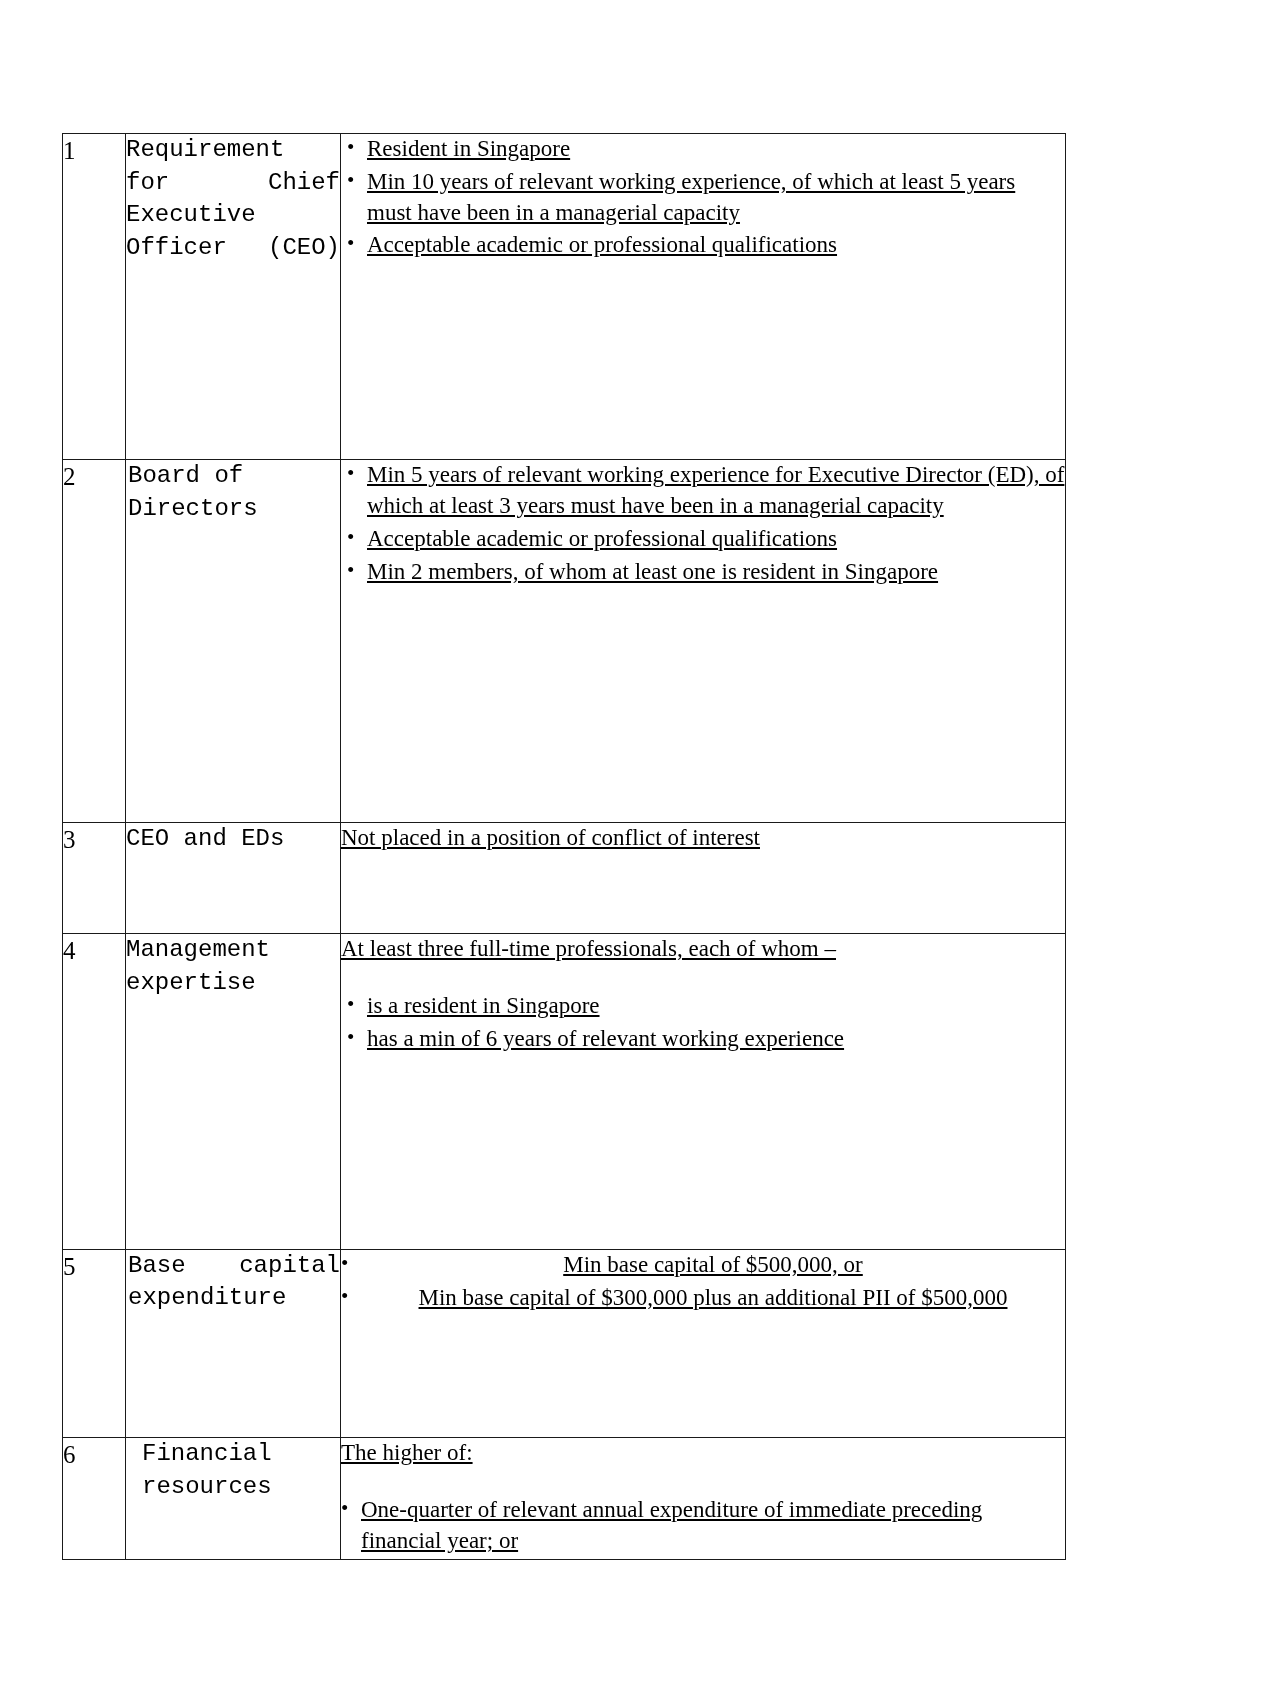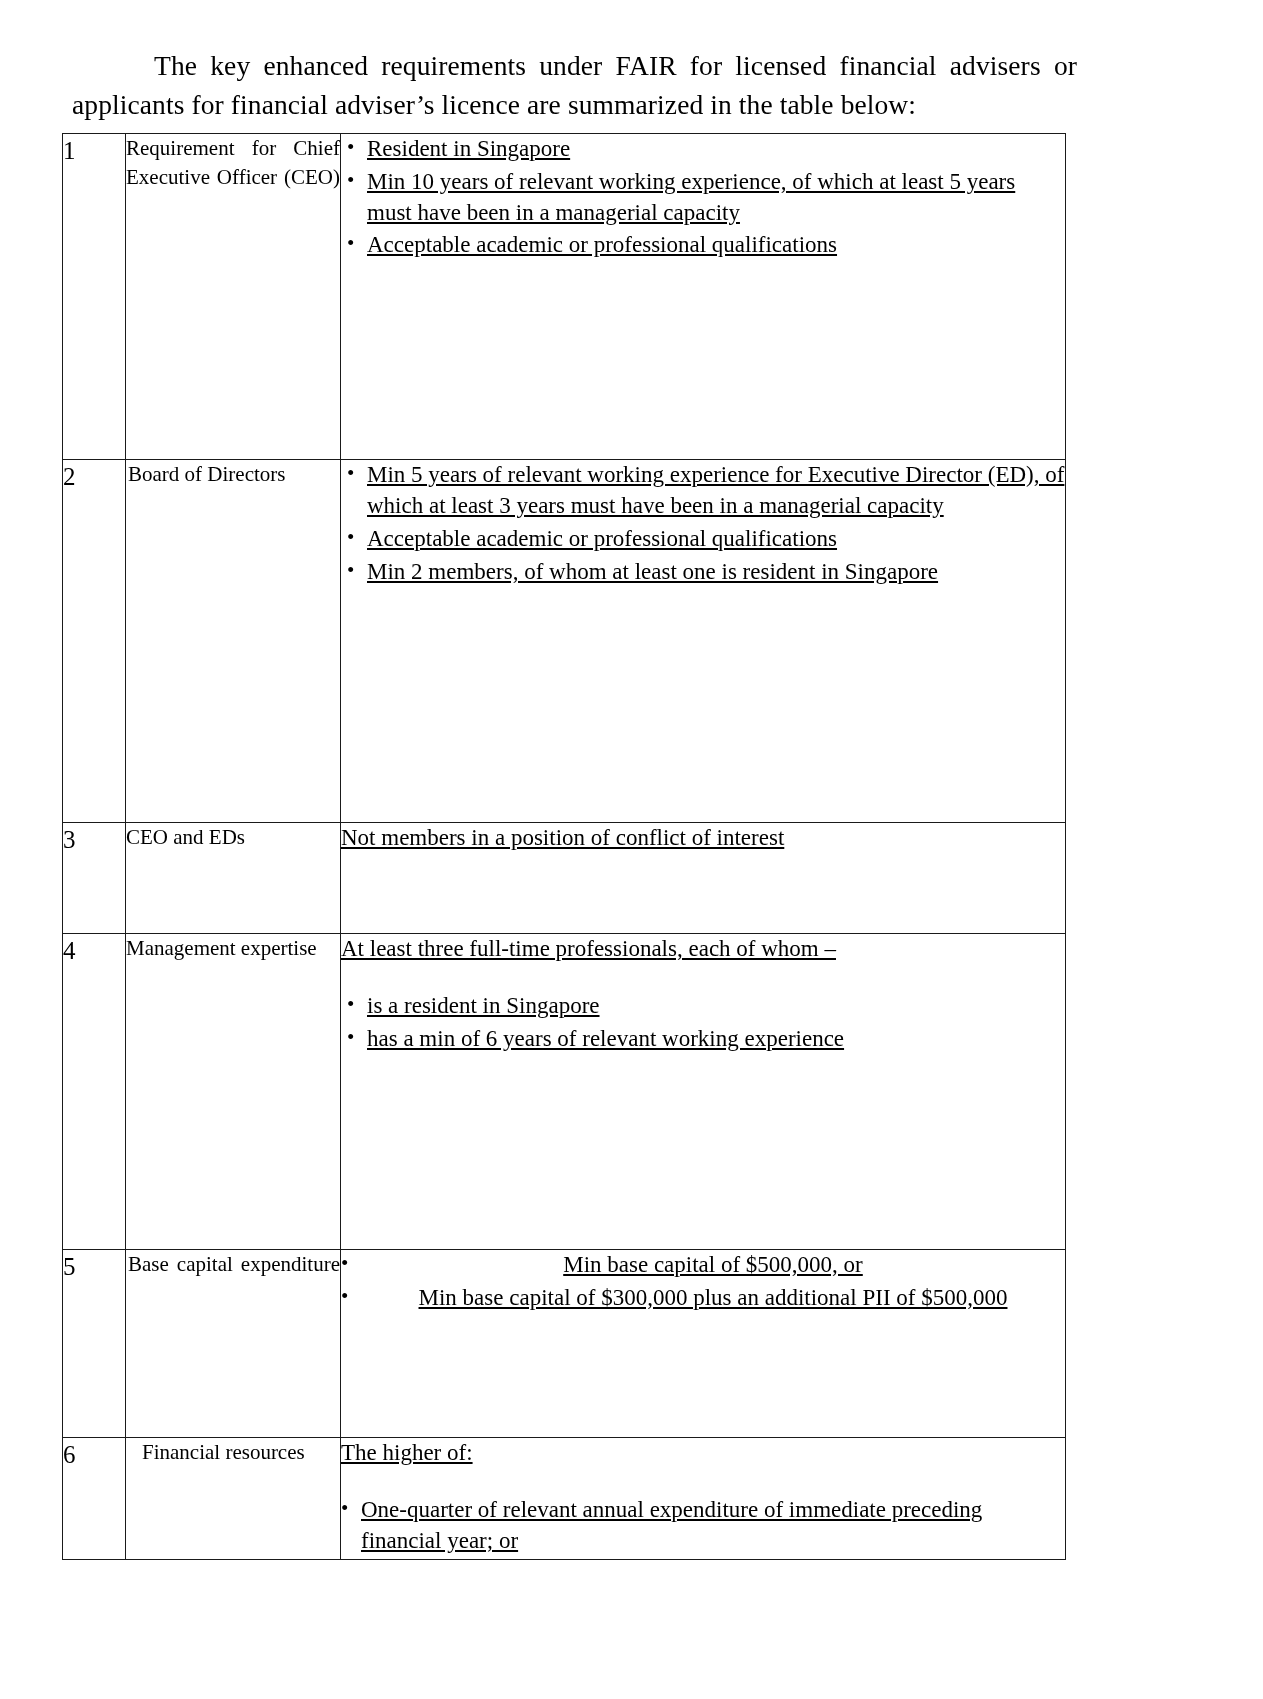--- a/index.html
+++ b/index.html
@@ -67,22 +67,23 @@
   .hdr-blank { }
 
   
   .cell-num {
     padding: 18px 0 0 12px;
     font-size: 25px;
     line-height: 1.32;
   }
   .cell-item {
     padding: 18px 8px 14px 14px;
-    font-size: 21px;
+    font-size: 24px;
     line-height: 1.36;
+    font-family: Liberation Mono, monospace;
   }
   .cell-item.justify { text-align: justify; }
   .cell-item.justify::after {
     content: "";
     display: inline-block;
     width: 100%;
   }
   .cell-item.flush { padding-left: 2px; }
   .cell-item.indent-right { padding-left: 16px; }
   .cell-crit {
@@ -133,21 +134,20 @@
     margin: 0 0 0 0;
     line-height: 1.34;
   }
   .gap { height: 26px; }
 </style>
 </head>
 <body>
 
 <div class="page">
 
-  <p class="intro">The key enhanced requirements under FAIR for licensed financial advisers or applicants for financial adviser’s licence are summarized in the table below:</p>
 
   <table class="fair-table">
     <colgroup>
       <col class="c-num">
         <col class="c-item">
         <col class="c-crit">
     </colgroup>
     <tbody>
 
 
@@ -174,21 +174,21 @@
             <li>Min 2 members, of whom at least one is resident in Singapore</li>
           </ul>
           <div class="pad-r2"></div>
         </td>
       </tr>
 
       <tr class="r3">
         <td class="cell-num">3</td>
         <td class="cell-item">CEO and EDs</td>
         <td class="cell-crit">
-          <div class="lead">Not members in a position of conflict of interest</div>
+          <div class="lead">Not placed in a position of conflict of interest</div>
           <div class="pad-r3"></div>
         </td>
       </tr>
 
       <tr class="r4">
         <td class="cell-num">4</td>
         <td class="cell-item">Management expertise</td>
         <td class="cell-crit">
           <div class="lead">At least three full-time professionals, each of whom –</div>
           <div class="gap"></div>

